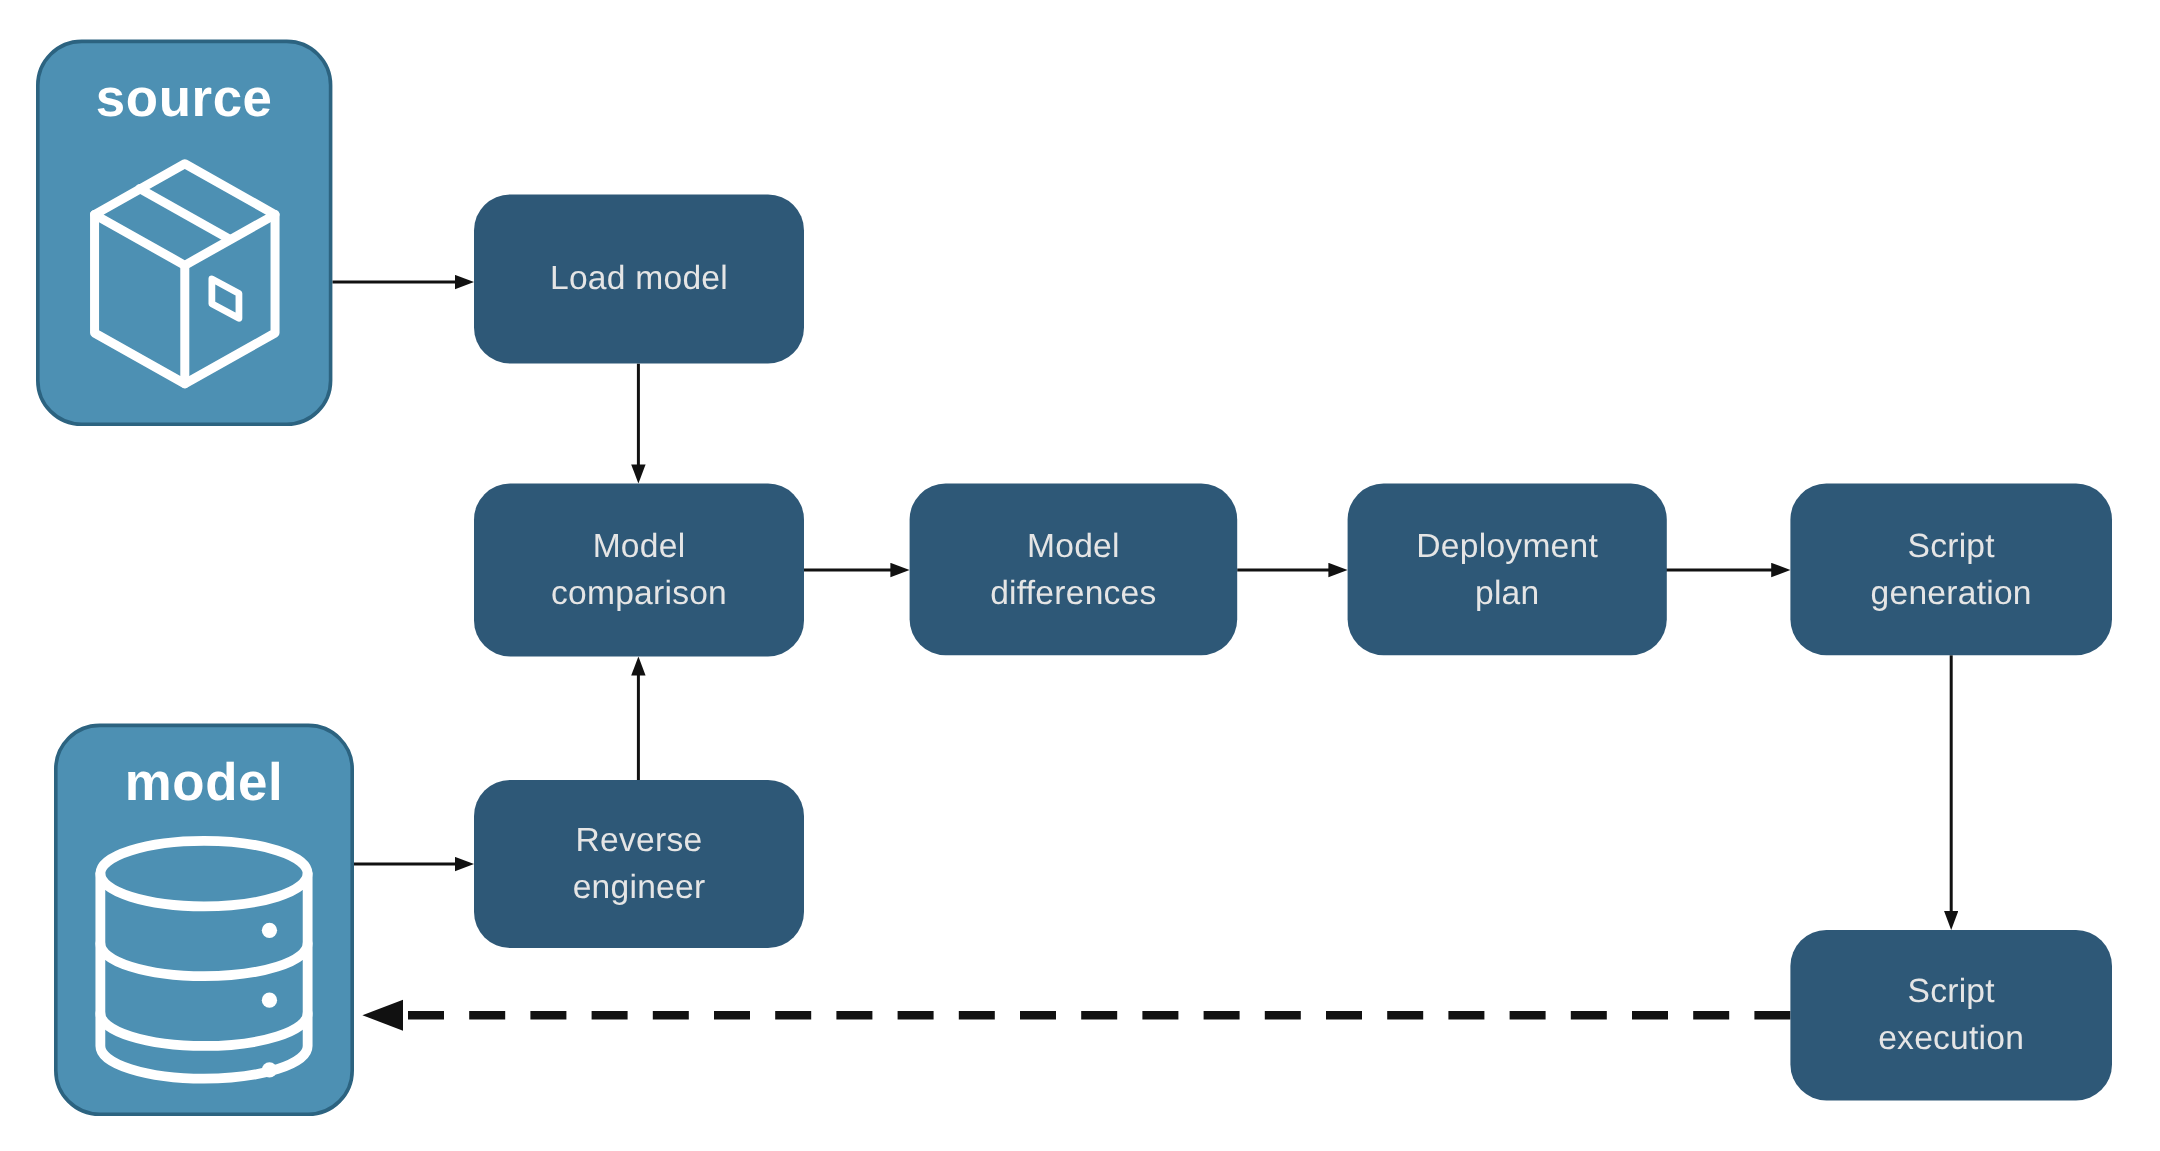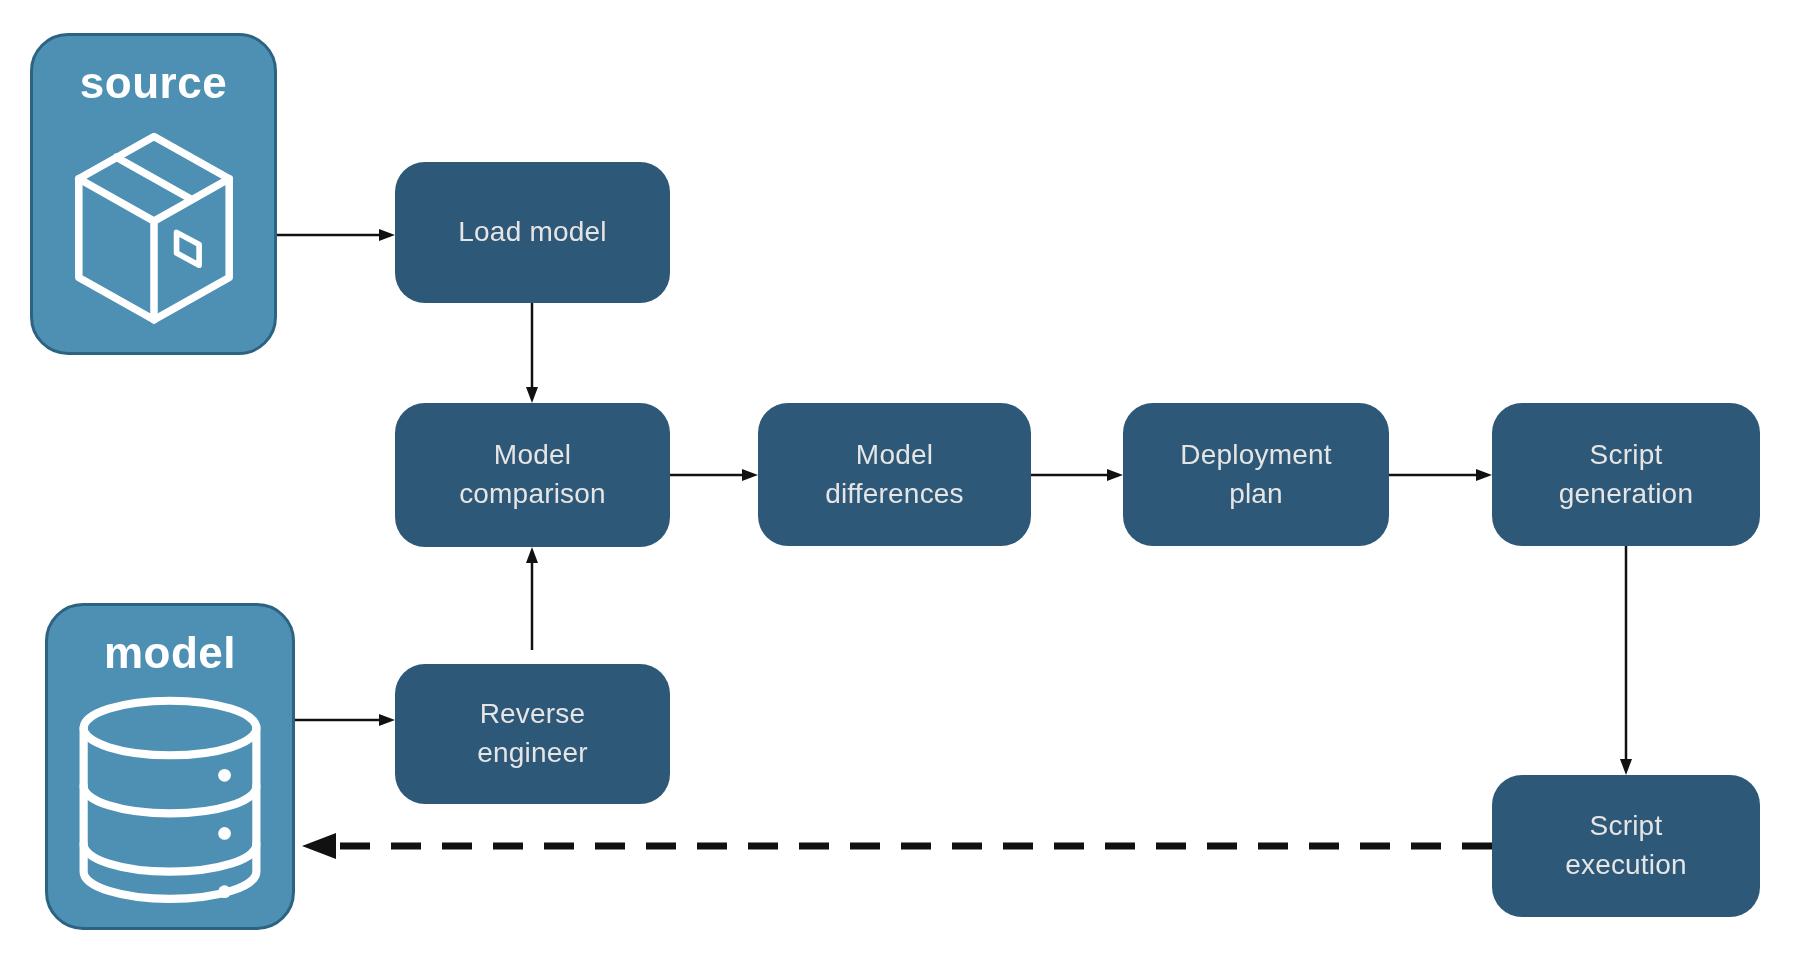--- a/index.html
+++ b/index.html
@@ -105,21 +105,21 @@
 
   <div class="node" style="left:395px;top:162px;width:275px;height:141px">
     <span class="node-label">Load model</span>
   </div>
 
   <div class="node" style="left:395px;top:403px;width:275px;height:144px">
     <span class="node-label">Model
 comparison</span>
   </div>
 
-  <div class="node" style="left:395px;top:664px;width:275px;height:140px">
+  <div class="node" style="left:395px;top:650px;width:275px;height:140px">
     <span class="node-label">Reverse
 engineer</span>
   </div>
 
   <div class="node" style="left:758px;top:403px;width:273px;height:143px">
     <span class="node-label">Model
 differences</span>
   </div>
 
   <div class="node" style="left:1123px;top:403px;width:266px;height:143px">

